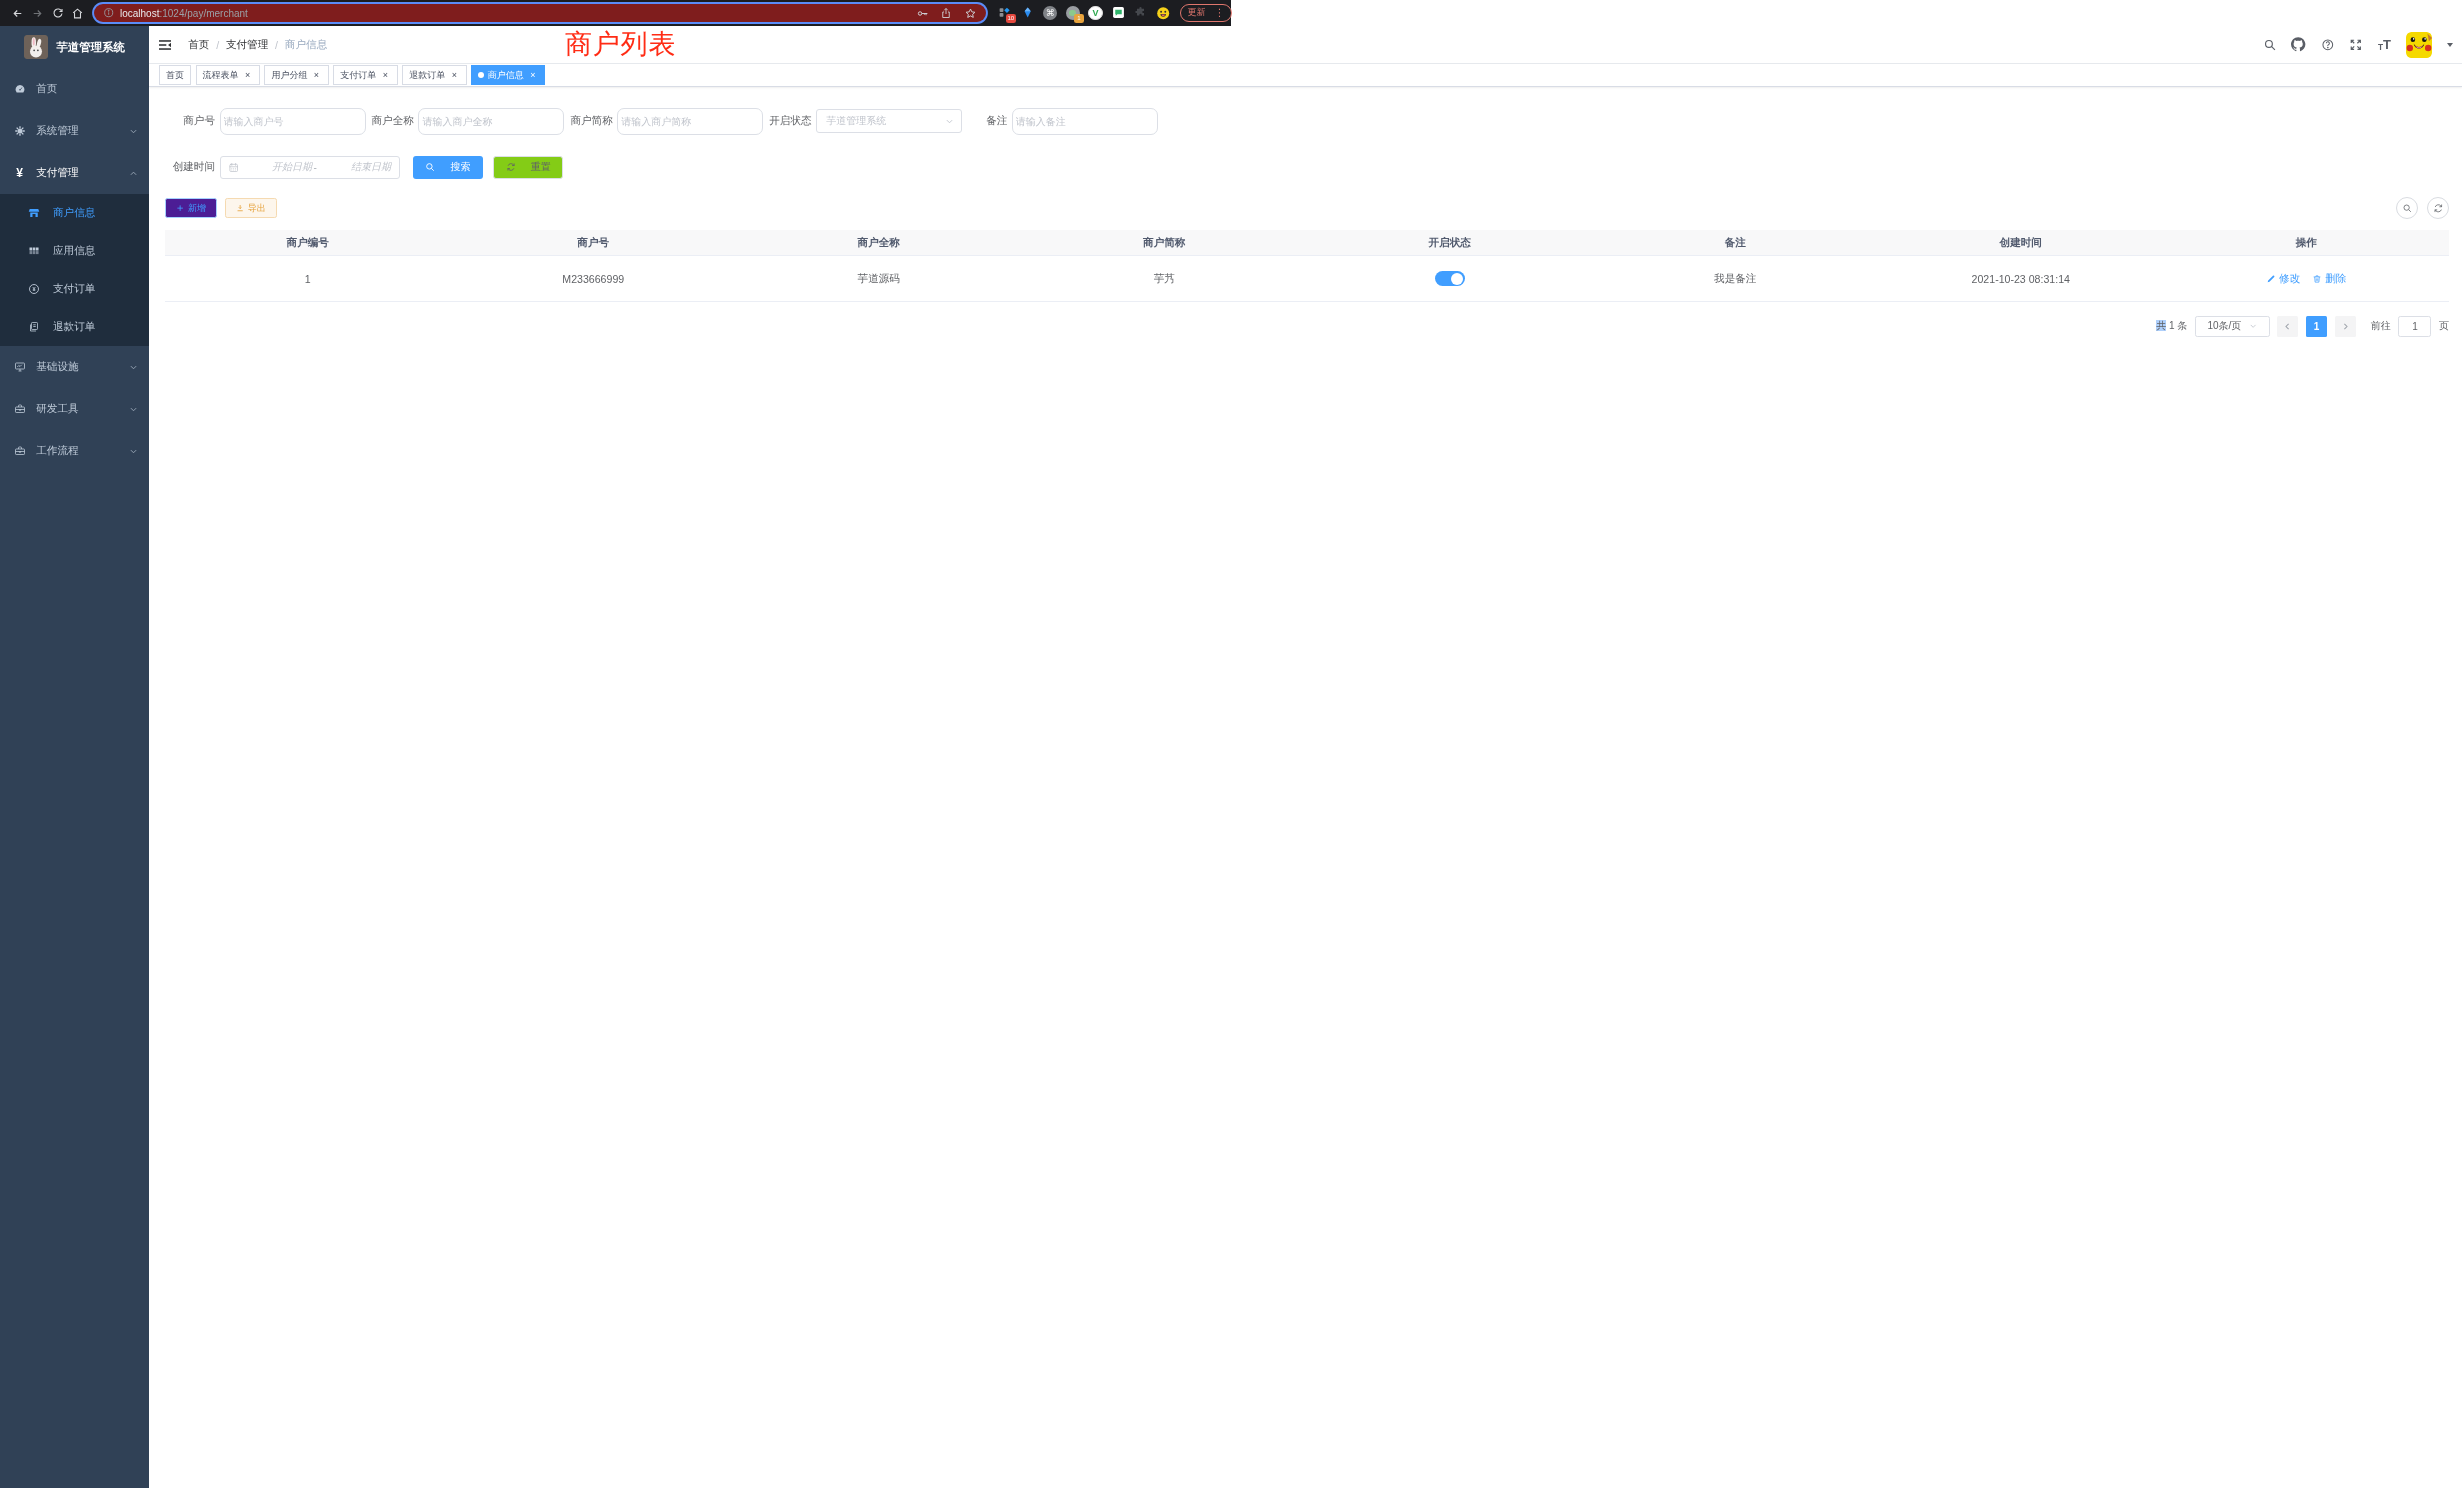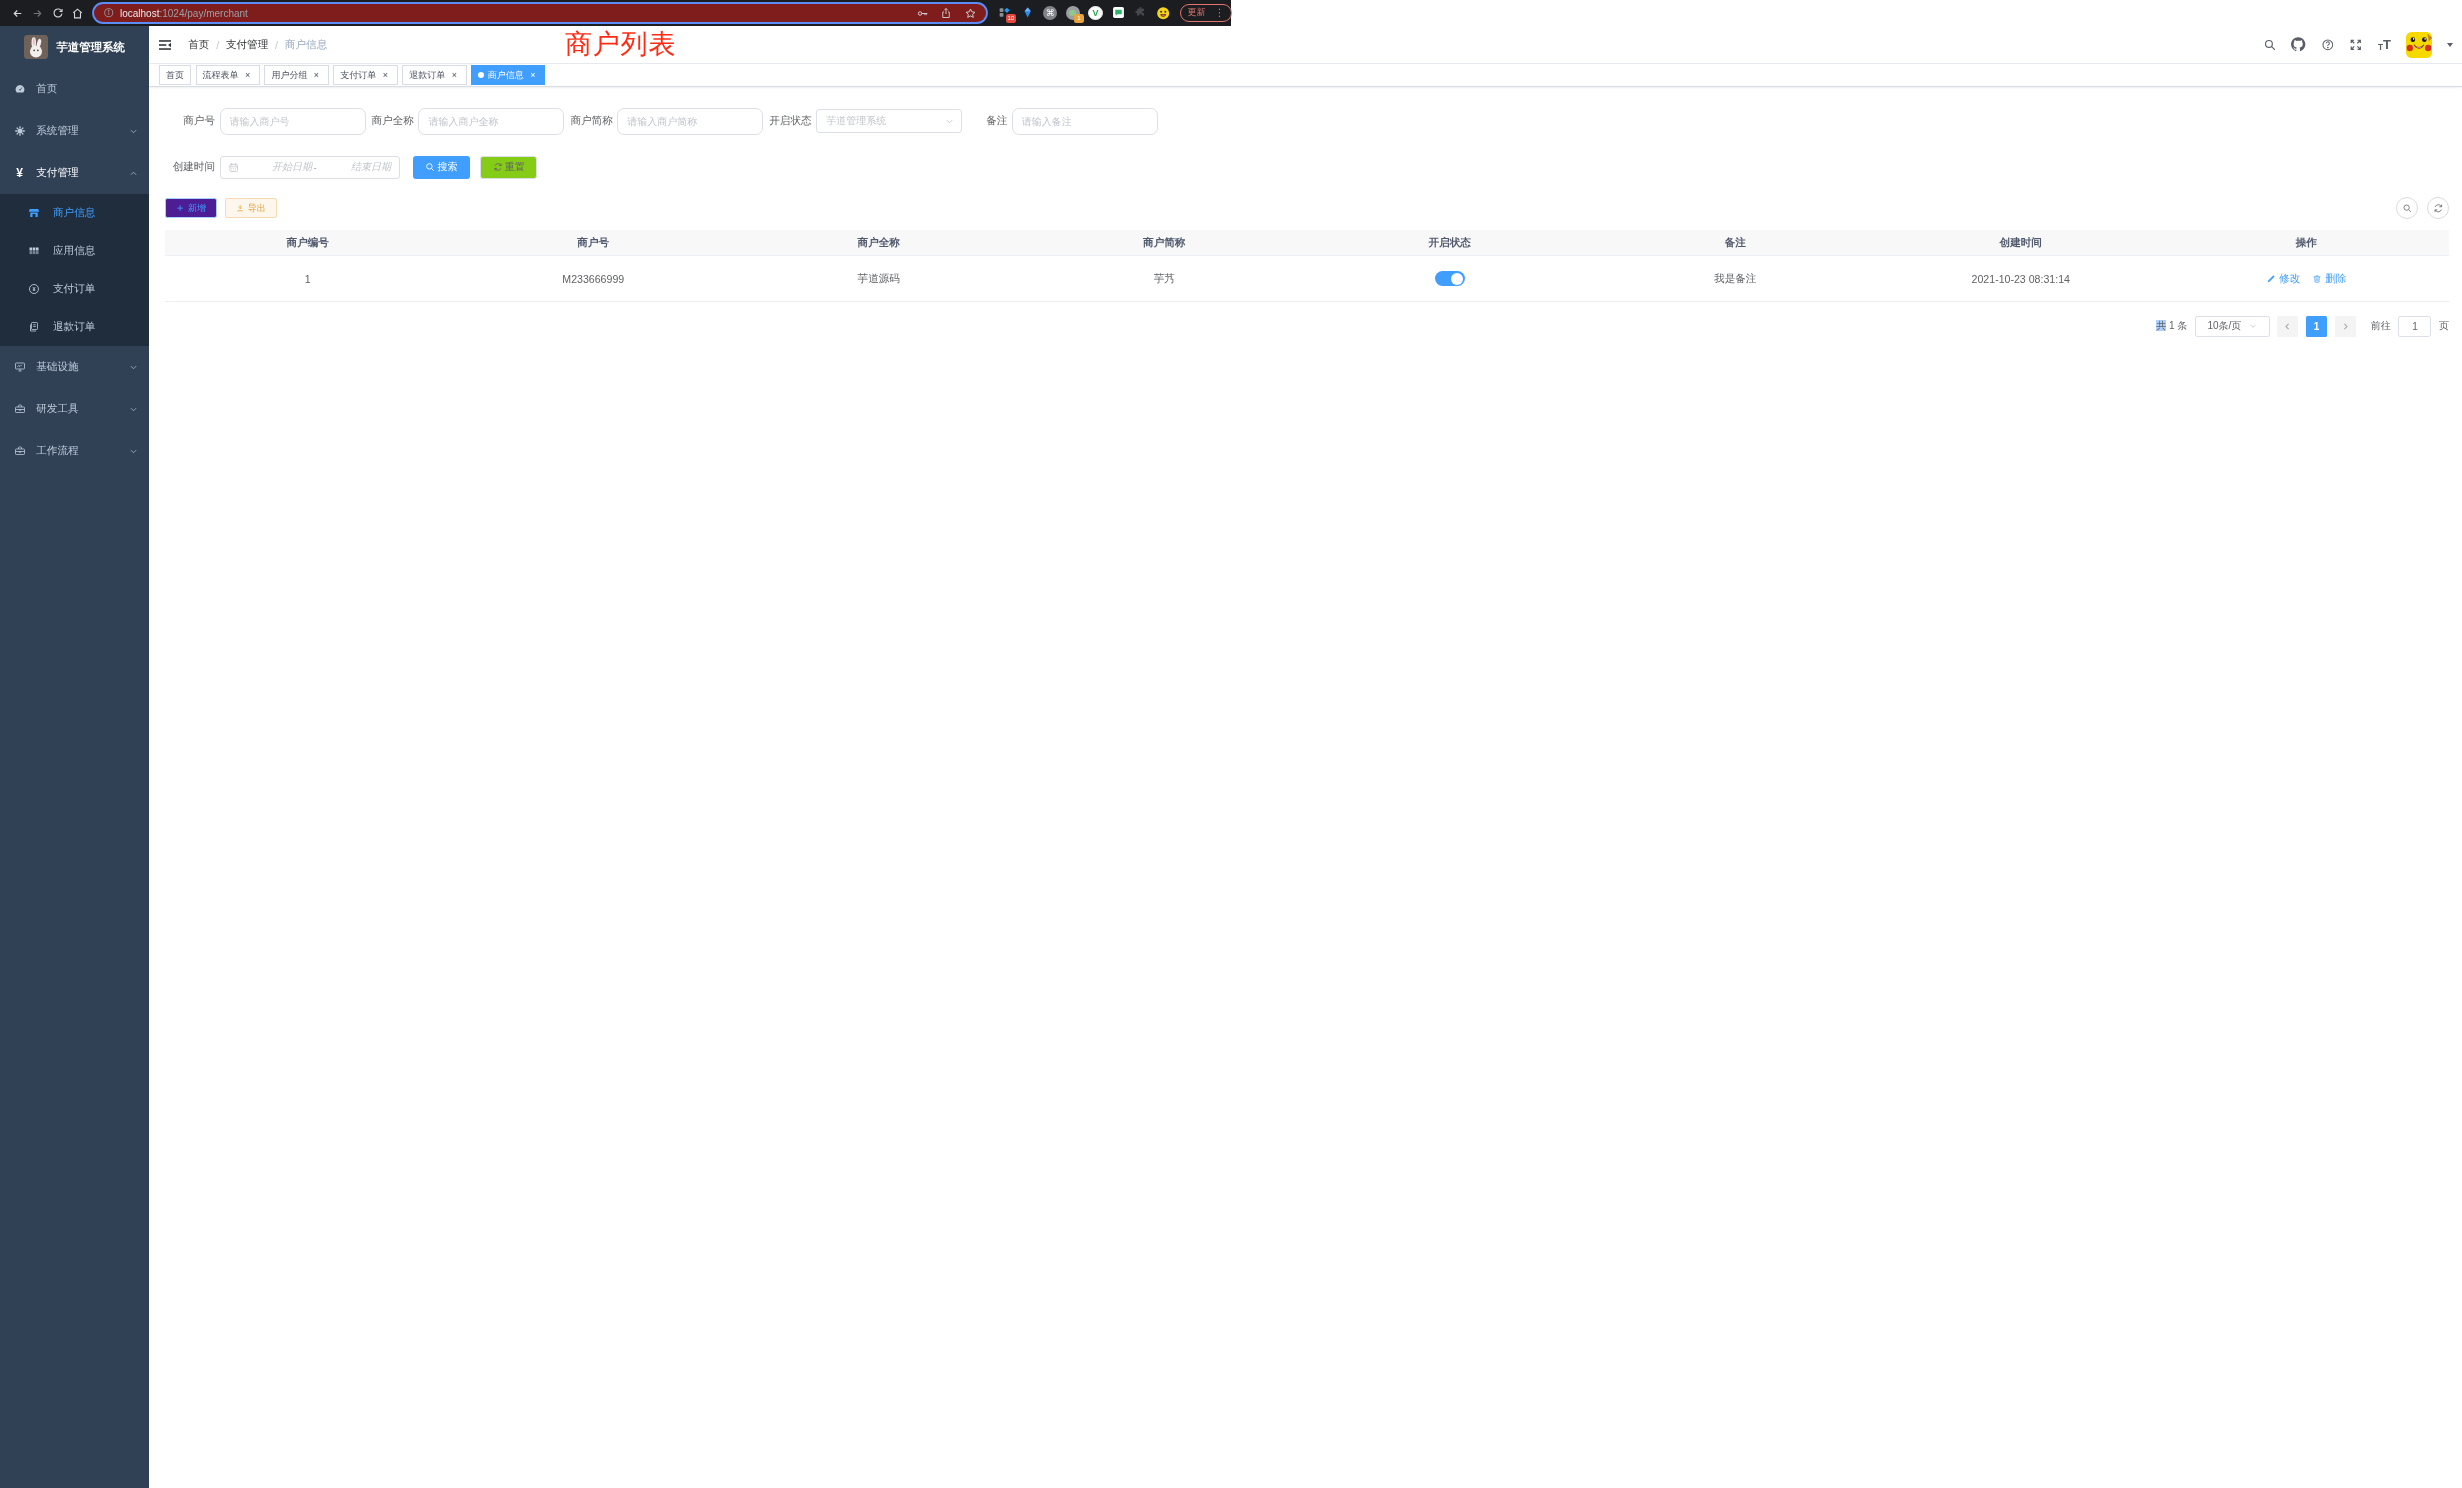--- a/index.html
+++ b/index.html
@@ -72,31 +72,31 @@
   .tag .dot { width:6px; height:6px; border-radius:50%; background:#fff; }
 
   
   .main { padding:20.5px 13px 0 16px; position:relative; }
   .frow { display:flex; align-items:center; }
   .fgroup { display:flex; align-items:center; margin-right:6px; }
   .flabel { font-size:10.6px; color:#606266; font-weight:500; margin-right:4.5px;
     min-width:50px; text-align:right; white-space:nowrap; }
   .flabel.auto { min-width:0; }
   .tin { width:146px; height:27px; border:0.8px solid #dcdfe6; border-radius:7px;
-    padding:0 9px; font-size:10px; color:#606266; outline:none; background:#fff;
+    padding:0 3px; font-size:10px; color:#606266; outline:none; background:#fff;
     font-family:"Liberation Sans",sans-serif; }
   .tin::placeholder { color:#c0c4cc; }
   .sel { width:146px; height:23.5px; border:0.8px solid #dcdfe6; border-radius:3px;
     display:flex; align-items:center; padding:0 7.6px 0 9px; font-size:10px; color:#c0c4cc; background:#fff; }
   .sel .sel-caret { margin-left:auto; color:#c0c4cc; }
   .daterange { width:180px; height:23.5px; border:0.8px solid #dcdfe6; border-radius:3px;
     display:flex; align-items:center; padding:0 7.6px; font-size:10px; color:#c0c4cc; background:#fff; }
   .daterange .dr-start,.daterange .dr-end { flex:1; text-align:right;font-style:italic; }
   .daterange .dr-sep { color:#aeb3ba; padding:0 1.5px; }
-  .btn { height:23.5px; border-radius:3px; display:inline-flex; align-items:center; gap:2px;
+  .btn { height:23.5px; border-radius:3px; display:inline-flex; align-items:center; gap:15px;
     font-size:10px; padding:0 11.4px; cursor:pointer; border:0.8px solid transparent; }
   .btn-primary { background:#409eff; color:#fff; margin-left:7.6px; }
   .btn-plain { background:#84cc16; color:#606266; border-color:#dcdfe6; margin-left:7.6px;text-align:right; }
 
   
   .toolbar { display:flex; align-items:center; margin-top:18px; }
   .mini-btn { height:20px; border-radius:2.3px; font-size:9px; display:inline-flex; align-items:center;
     gap:3.8px; padding:0 10px; cursor:pointer; }
   .mini-add { color:#409eff; background:#4c1d95; border:0.8px solid #a6d2ff; }
   .mini-export { color:#e6a23c; background:#fdf6ec; border:0.8px solid #f5dab1; margin-left:7.6px; }

